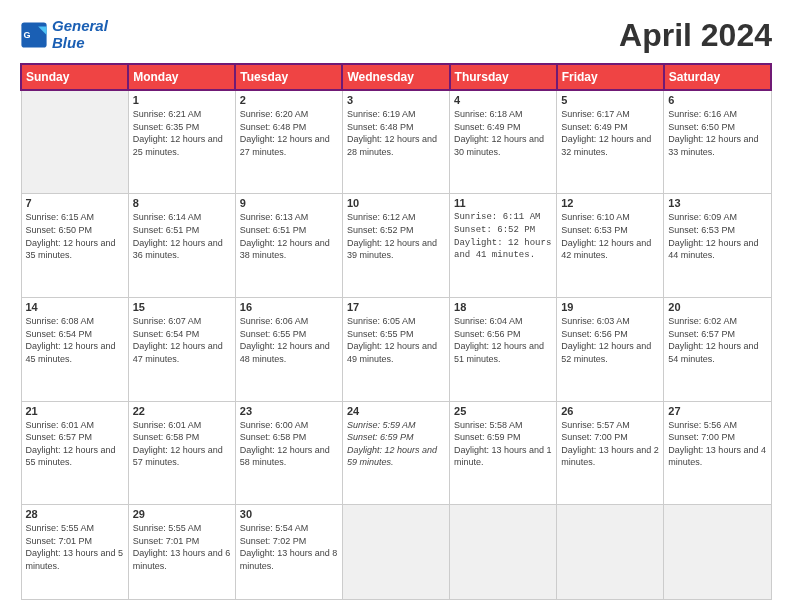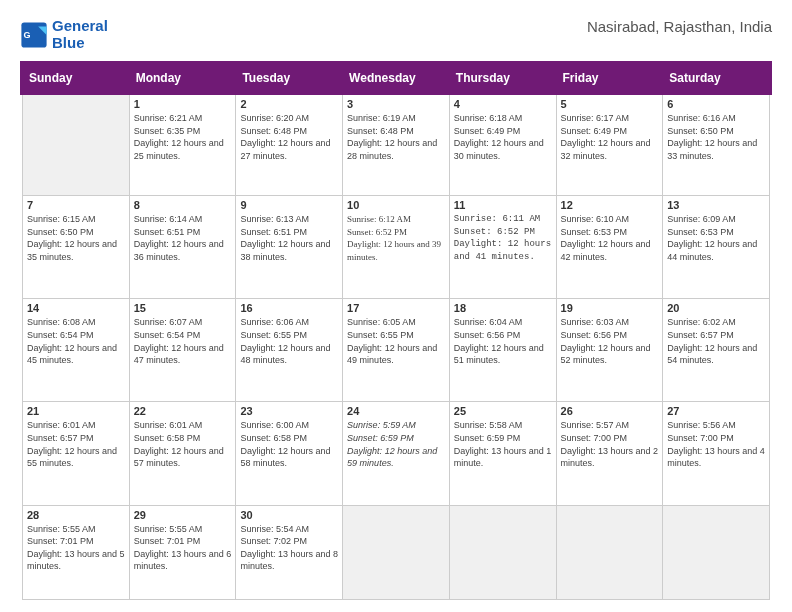--- a/index.html
+++ b/index.html
@@ -26,20 +26,21 @@
     .logo {
       display: flex;
       align-items: center;
       gap: 0;
     }
     .logo-text {
       font-size: 15px;
       font-weight: bold;
       color: #333;
       line-height: 1.1;
+      font-style: italic;
     }
     .logo-text span {
       color: #1a5fb4;
     }
     .logo-icon {
       width: 28px;
       height: 28px;
       margin-right: 4px;
     }
     .title-block {
@@ -56,27 +57,27 @@
       color: #555;
     }
     .calendar {
       flex: 1;
       border: 1px solid #ccc;
       border-collapse: collapse;
       width: 100%;
       table-layout: fixed;
     }
     .calendar thead tr th {
-      background: #701a75;
+      background: #ef4444;
       color: #fff;
       font-size: 12px;
       font-weight: bold;
       padding: 5px 4px;
       text-align: left;
-      border: 5px solid #701a75;
+      border: 2px solid #701a75;
     }
     .calendar tbody tr td {
       border: 1px solid #ccc;
       vertical-align: top;
       padding: 3px 4px;
       font-size: 9.5px;
       color: #333;
       background: #fff;
       height: 82px;
     }
@@ -115,21 +116,21 @@
         <rect x="2" y="2" width="36" height="36" rx="4" fill="#1a5fb4"></rect>
         <text x="5" y="24" font-family="Arial" font-size="13" font-weight="bold" fill="white">G</text>
         <polygon points="26,8 38,8 38,20" fill="#4fc3f7"></polygon>
       </svg>
       <div class="logo-text">
         <span>General</span><br>
         <span style="color:#1a5fb4;">Blue</span>
       </div>
     </div>
     <div class="title-block">
-      <div class="subtitle">Nasirabad, Rajasthan, India</div>
+      <div class="main-title">April 2024</div>
     </div>
   </div>
 
   <table class="calendar">
     <thead>
       <tr>
       <th>Sunday</th>
           <th>Monday</th>
           <th>Tuesday</th>
           <th>Wednesday</th>
@@ -192,21 +193,21 @@
 Daylight: 12 hours and 36 minutes.</div>
           </td>
           <td>
             <span class="cell-date">9</span>
             <div class="cell-info" style="white-space: pre-line;">Sunrise: 6:13 AM
 Sunset: 6:51 PM
 Daylight: 12 hours and 38 minutes.</div>
           </td>
           <td>
             <span class="cell-date">10</span>
-            <div class="cell-info" style="white-space: pre-line; font-family: Liberation Serif, serif;">Sunrise: 6:12 AM
+            <div class="cell-info" style="white-space: pre-line;">Sunrise: 6:12 AM
 Sunset: 6:52 PM
 Daylight: 12 hours and 39 minutes.</div>
           </td>
           <td>
             <span class="cell-date">11</span>
             <div class="cell-info" style="white-space: pre-line; font-family: Liberation Mono, monospace;">Sunrise: 6:11 AM
 Sunset: 6:52 PM
 Daylight: 12 hours and 41 minutes.</div>
           </td>
           <td>

